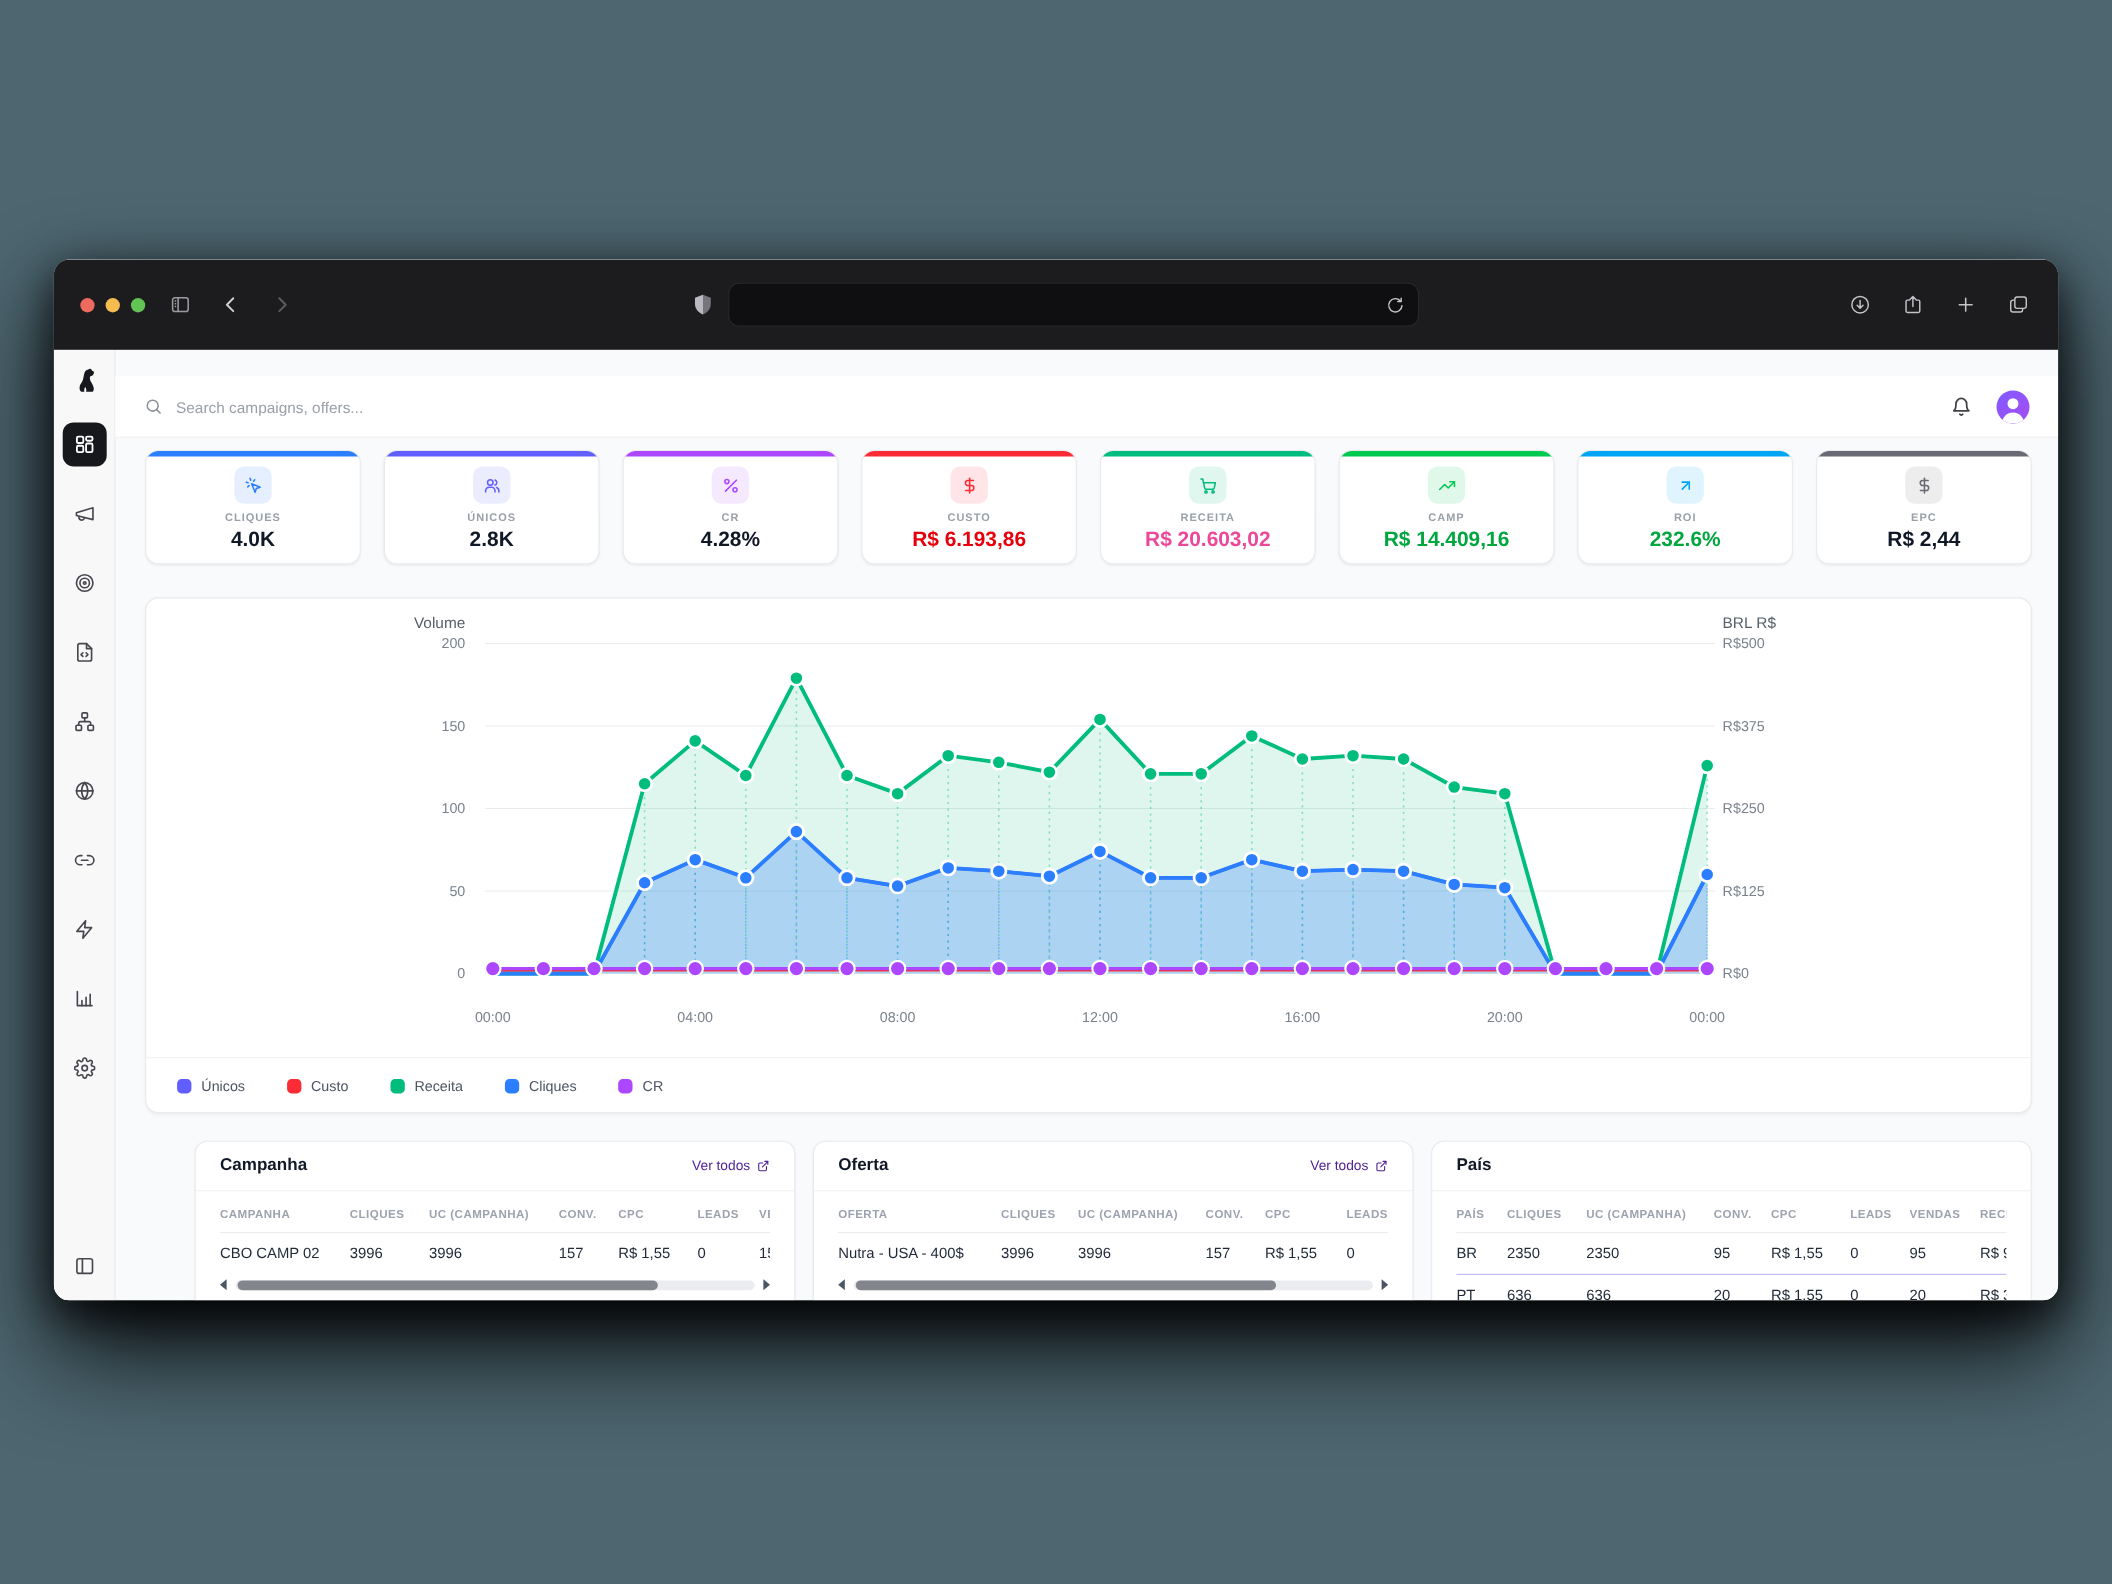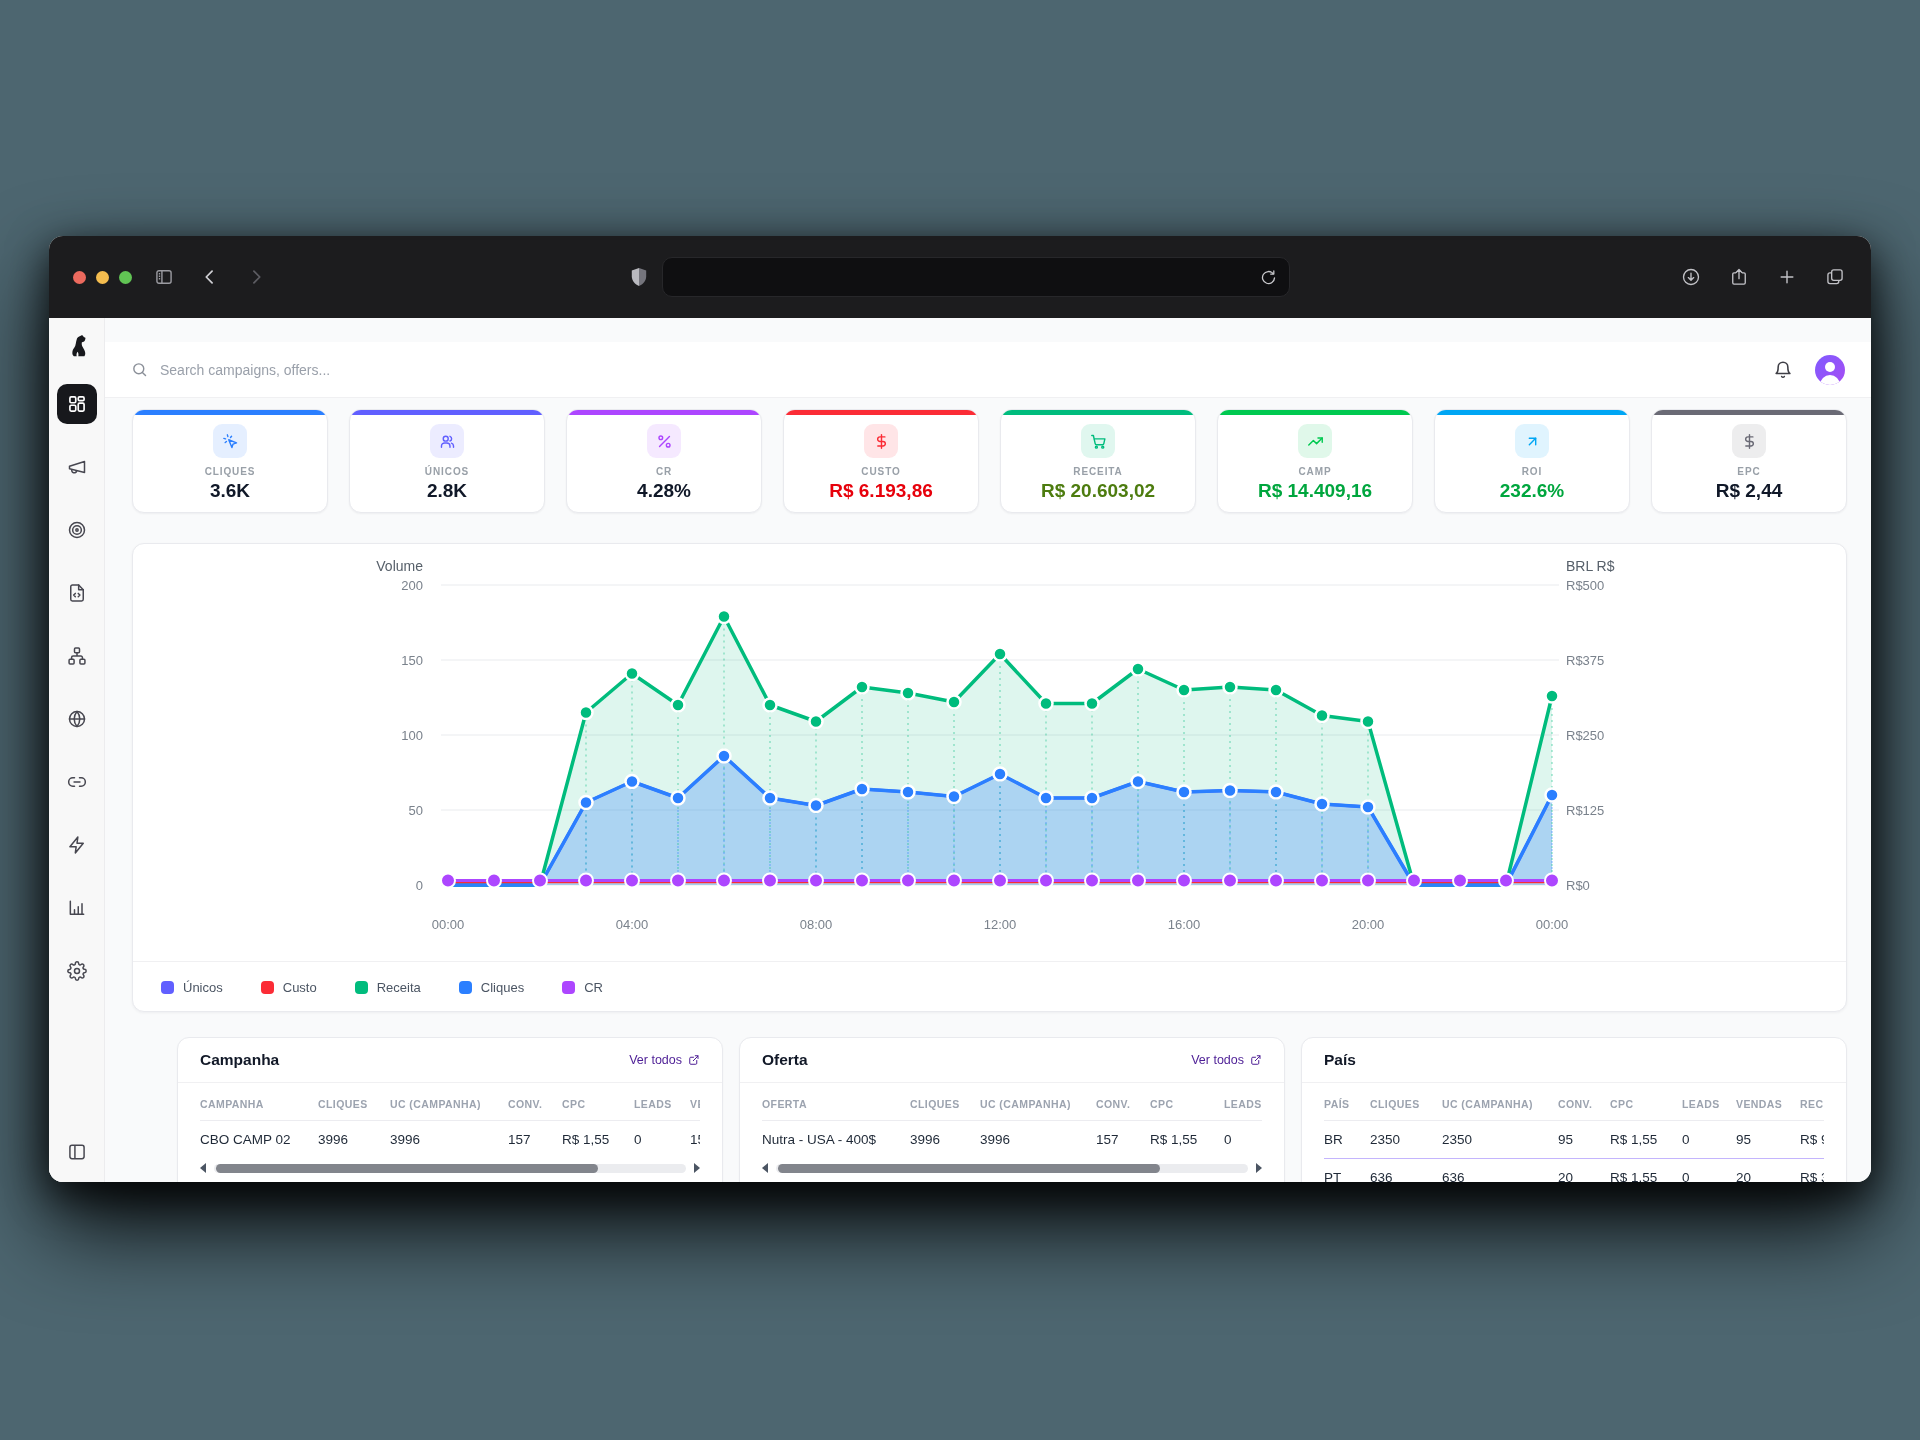--- a/index.html
+++ b/index.html
@@ -306,21 +306,21 @@
           <div class="kpis" id="kpis">
               <div class="kpi">
                 <span class="accent" style="background:#2b7fff"></span>
                 <span class="ibox" style="background:#2b7fff1f;color:#2b7fff">
                   <svg viewBox="0 0 24 24" fill="none" stroke="currentColor" stroke-width="2" stroke-linecap="round" stroke-linejoin="round">
                     <path d="m9.5 9.5 4.5 11 1.6-4.9 4.9-1.6z"></path>
                     <path d="M7.6 2.6 8.3 5M5 8.3l-2.4-.7M13.5 4.5 12 6.3M6.3 12 4.5 13.5"></path>
                   </svg>
                 </span>
                 <span class="klabel">CLIQUES</span>
-                <span class="kvalue" style="color:#101828">3.6K</span>
+                <span class="kvalue" style="color:#101828">4.0K</span>
               </div>
               <div class="kpi">
                 <span class="accent" style="background:#615fff"></span>
                 <span class="ibox" style="background:#615fff1f;color:#615fff">
                   <svg viewBox="0 0 24 24" fill="none" stroke="currentColor" stroke-width="2" stroke-linecap="round" stroke-linejoin="round">
                     <circle cx="9.5" cy="8" r="3.5"></circle>
                     <path d="M3.5 20v-1.5a4.5 4.5 0 0 1 4.5-4.5h3a4.5 4.5 0 0 1 4.5 4.5V20"></path>
                     <path d="M15.5 4.7a3.5 3.5 0 0 1 0 6.6M20.5 20v-1.5a4.5 4.5 0 0 0-3-4.2"></path>
                   </svg>
                 </span>
@@ -353,21 +353,21 @@
               <div class="kpi">
                 <span class="accent" style="background:#00bc7d"></span>
                 <span class="ibox" style="background:#00bc7d1f;color:#00bc7d">
                   <svg viewBox="0 0 24 24" fill="none" stroke="currentColor" stroke-width="2" stroke-linecap="round" stroke-linejoin="round">
                     <circle cx="9" cy="20" r="1.4"></circle>
                     <circle cx="18" cy="20" r="1.4"></circle>
                     <path d="M2.5 3.5h2.3l2.5 11.6a1.8 1.8 0 0 0 1.8 1.4h8.6a1.8 1.8 0 0 0 1.8-1.4l1.5-6.8H5.6"></path>
                   </svg>
                 </span>
                 <span class="klabel">RECEITA</span>
-                <span class="kvalue" style="color:#4d7c0f">R$ 20.603,02</span>
+                <span class="kvalue" style="color:#ec4899">R$ 20.603,02</span>
               </div>
               <div class="kpi">
                 <span class="accent" style="background:#00c950"></span>
                 <span class="ibox" style="background:#00c9501f;color:#00c950">
                   <svg viewBox="0 0 24 24" fill="none" stroke="currentColor" stroke-width="2" stroke-linecap="round" stroke-linejoin="round">
                     <path d="m21.5 7-8 8-4.5-4.5L2.5 17"></path>
                     <path d="M15.5 7h6v6"></path>
                   </svg>
                 </span>
                 <span class="klabel">CAMP</span>

